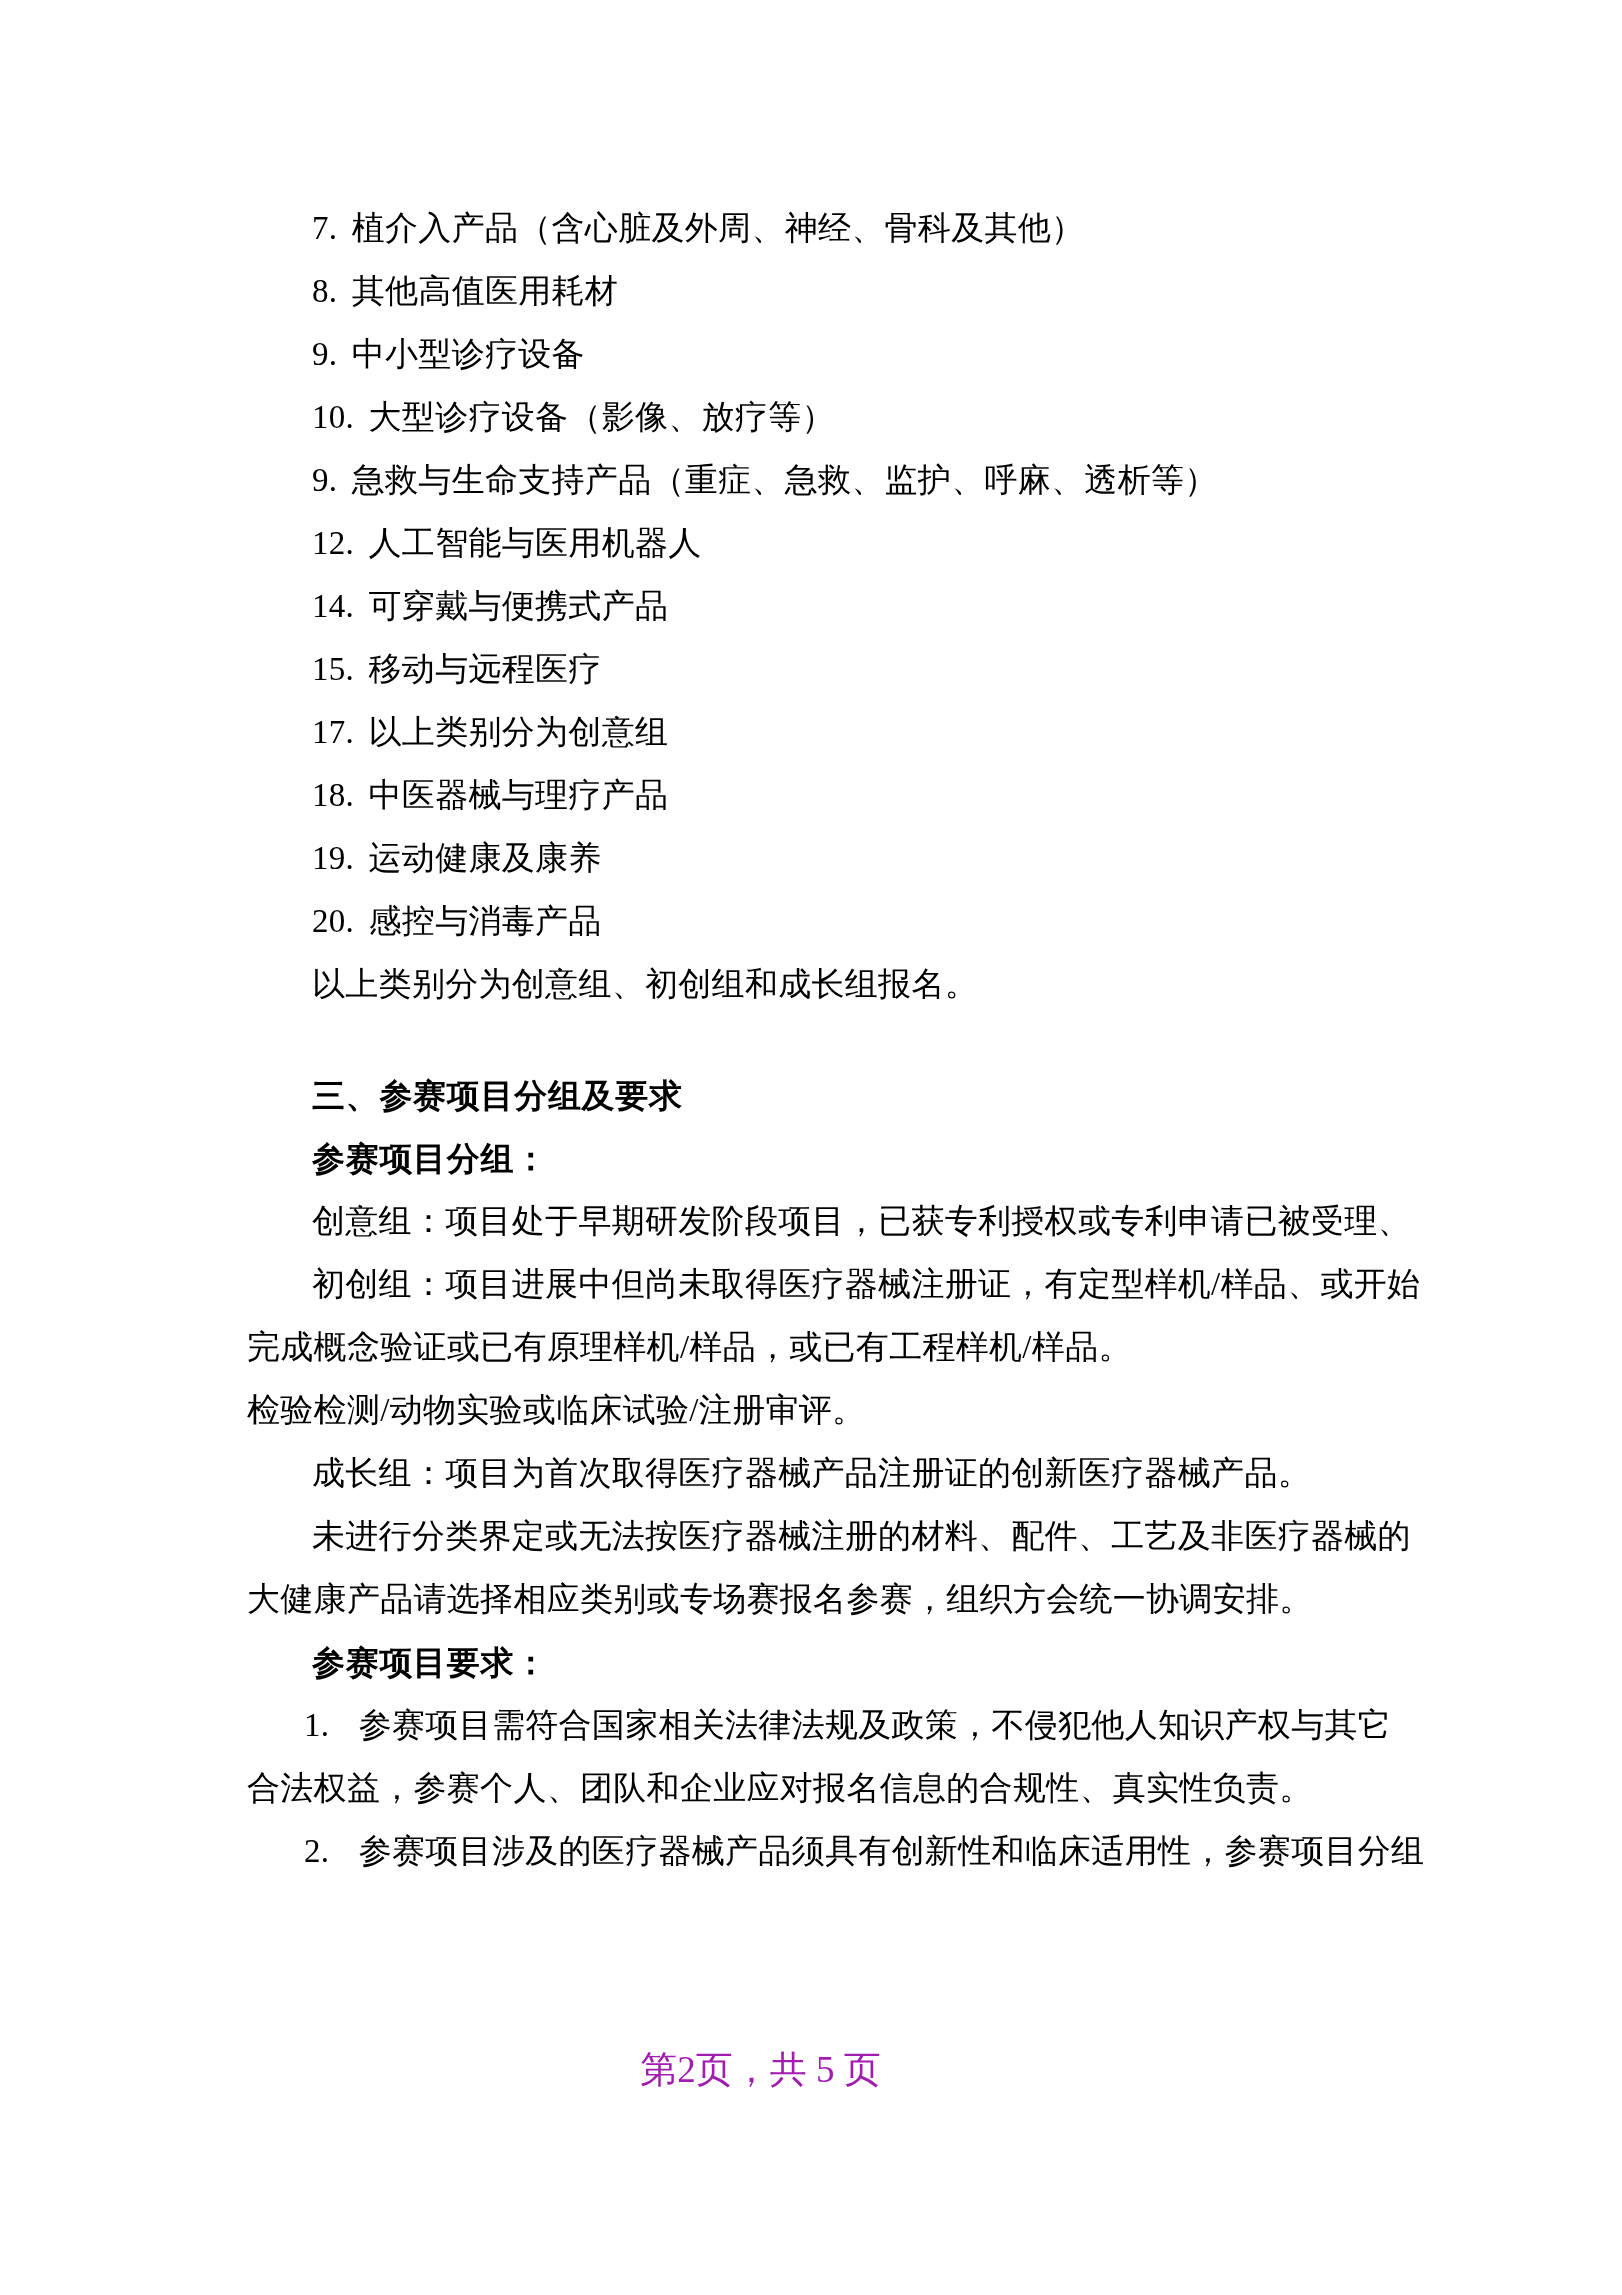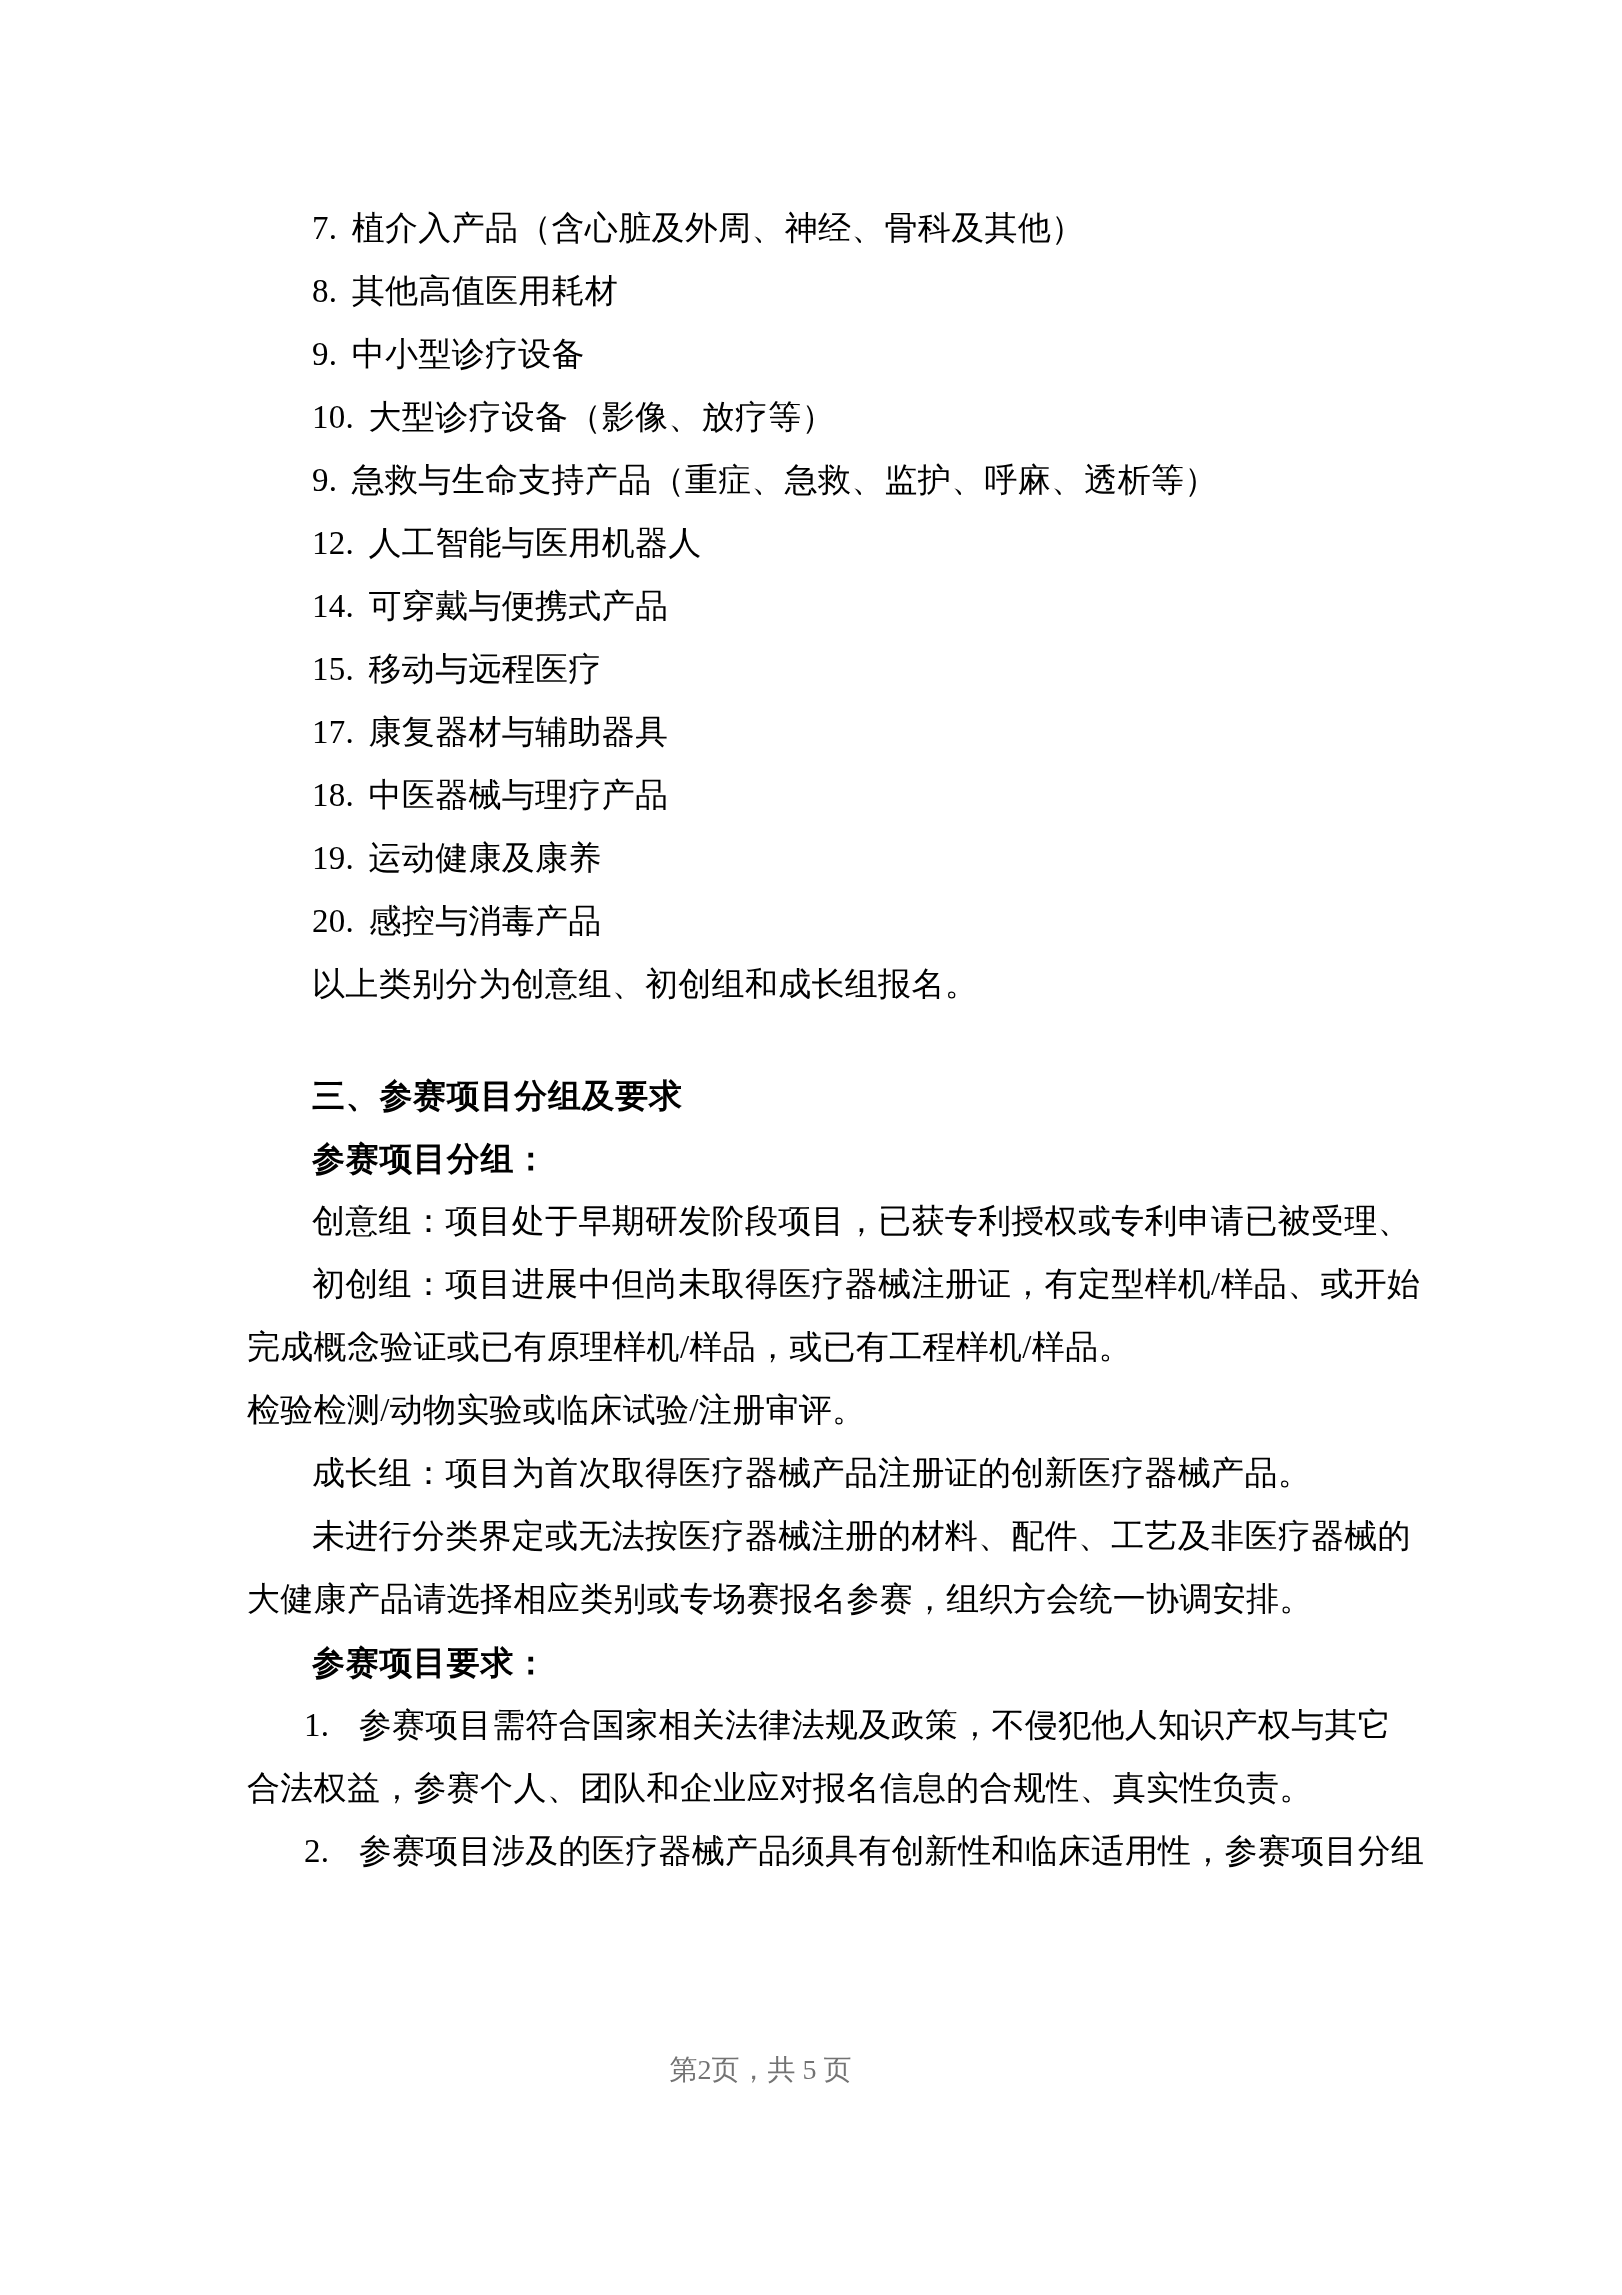--- a/index.html
+++ b/index.html
@@ -53,41 +53,41 @@
   .req-num {
     display: inline-block;
     margin-right: 29.4px;
   }
   .footer {
     position: absolute;
     top: 2053px;
     left: 0;
     width: 100%;
     text-align: center;
-    font-size: 28px;
+    font-size: 37px;
     line-height: 33px;
     font-family: "Liberation Serif", "DejaVu Serif", serif;
-    color: #737373;
+    color: #a21caf;
   }
 </style>
 </head>
 <body>
 
 <div class="page">
   <div class="content">
 
     <div class="line indent"><span class="cat-num">7.</span><span>植介入产品（含心脏及外周、神经、骨科及其他）</span></div>
     <div class="line indent"><span class="cat-num">8.</span><span>其他高值医用耗材</span></div>
     <div class="line indent"><span class="cat-num">9.</span><span>中小型诊疗设备</span></div>
     <div class="line indent"><span class="cat-num">10.</span><span>大型诊疗设备（影像、放疗等）</span></div>
     <div class="line indent"><span class="cat-num">9.</span><span>急救与生命支持产品（重症、急救、监护、呼麻、透析等）</span></div>
     <div class="line indent"><span class="cat-num">12.</span><span>人工智能与医用机器人</span></div>
     <div class="line indent"><span class="cat-num">14.</span><span>可穿戴与便携式产品</span></div>
     <div class="line indent"><span class="cat-num">15.</span><span>移动与远程医疗</span></div>
-    <div class="line indent"><span class="cat-num">17.</span><span>康复器材与辅助器具</span></div>
+    <div class="line indent"><span class="cat-num">17.</span><span>以上类别分为创意组</span></div>
     <div class="line indent"><span class="cat-num">18.</span><span>中医器械与理疗产品</span></div>
     <div class="line indent"><span class="cat-num">19.</span><span>运动健康及康养</span></div>
     <div class="line indent"><span class="cat-num">20.</span><span>感控与消毒产品</span></div>
 
     <div class="line indent">以上类别分为创意组、初创组和成长组报名。</div>
 
     <div class="spacer"></div>
 
     <div class="line indent heading">三、参赛项目分组及要求</div>
 

